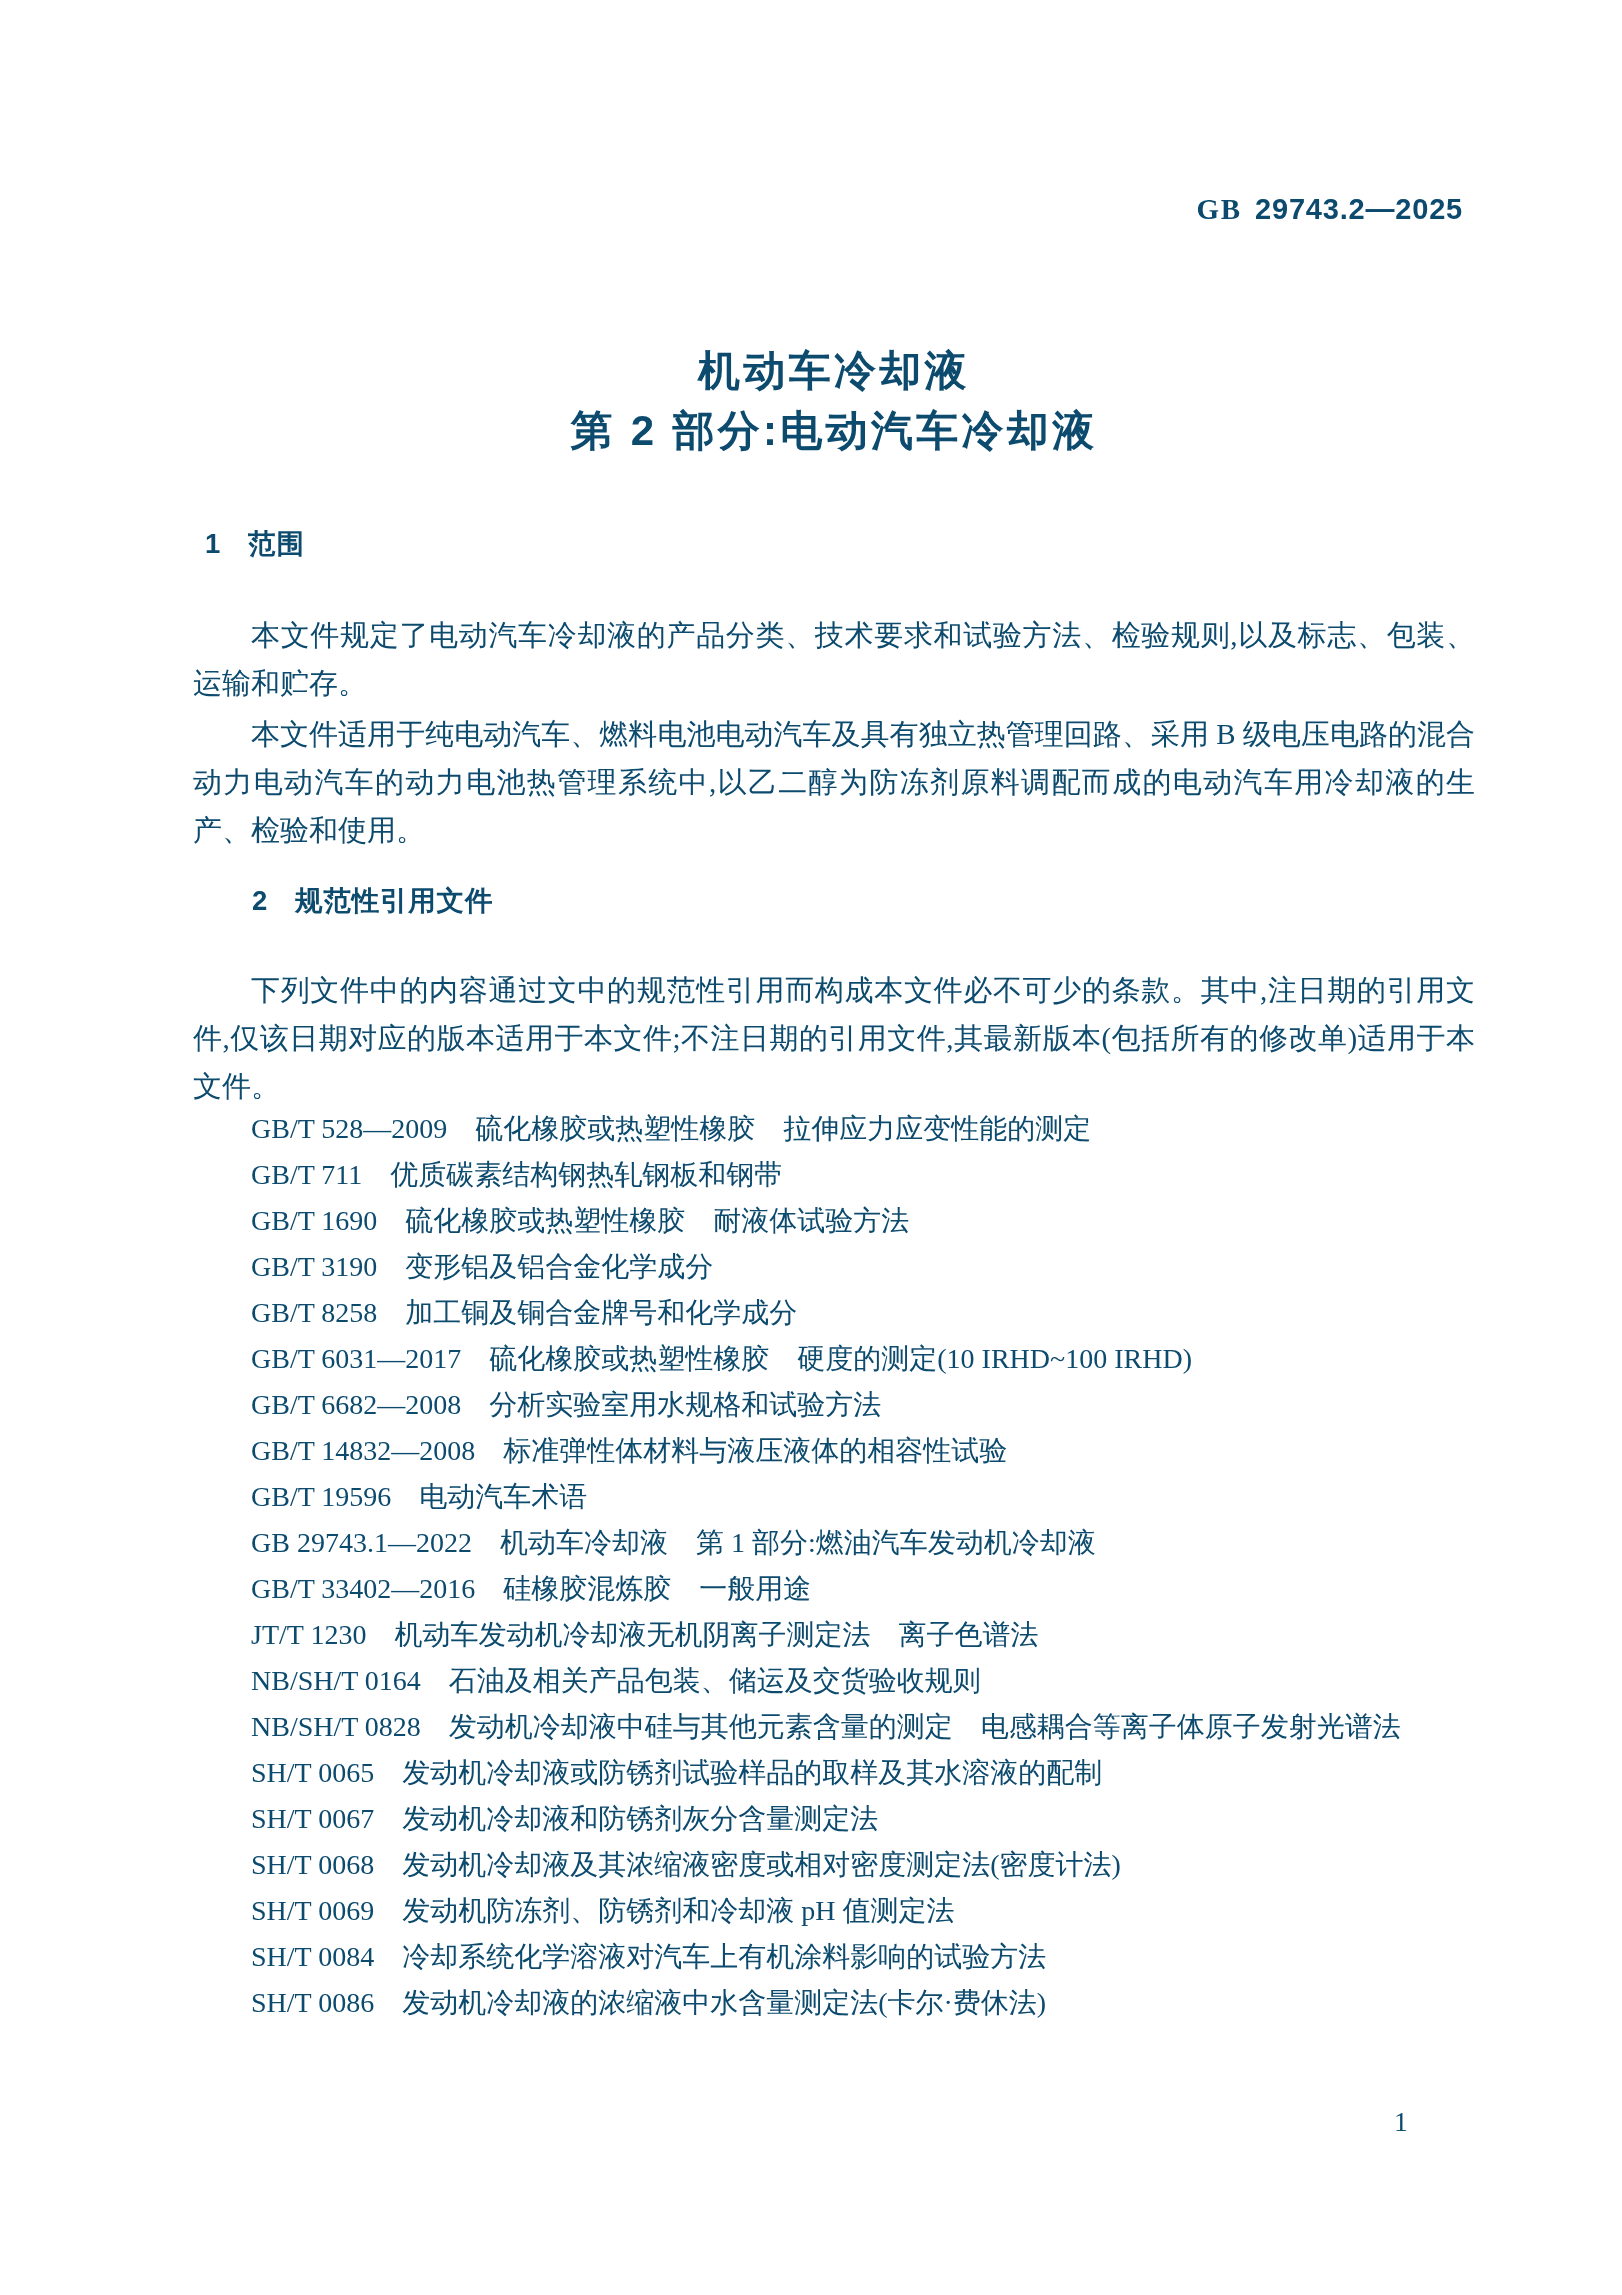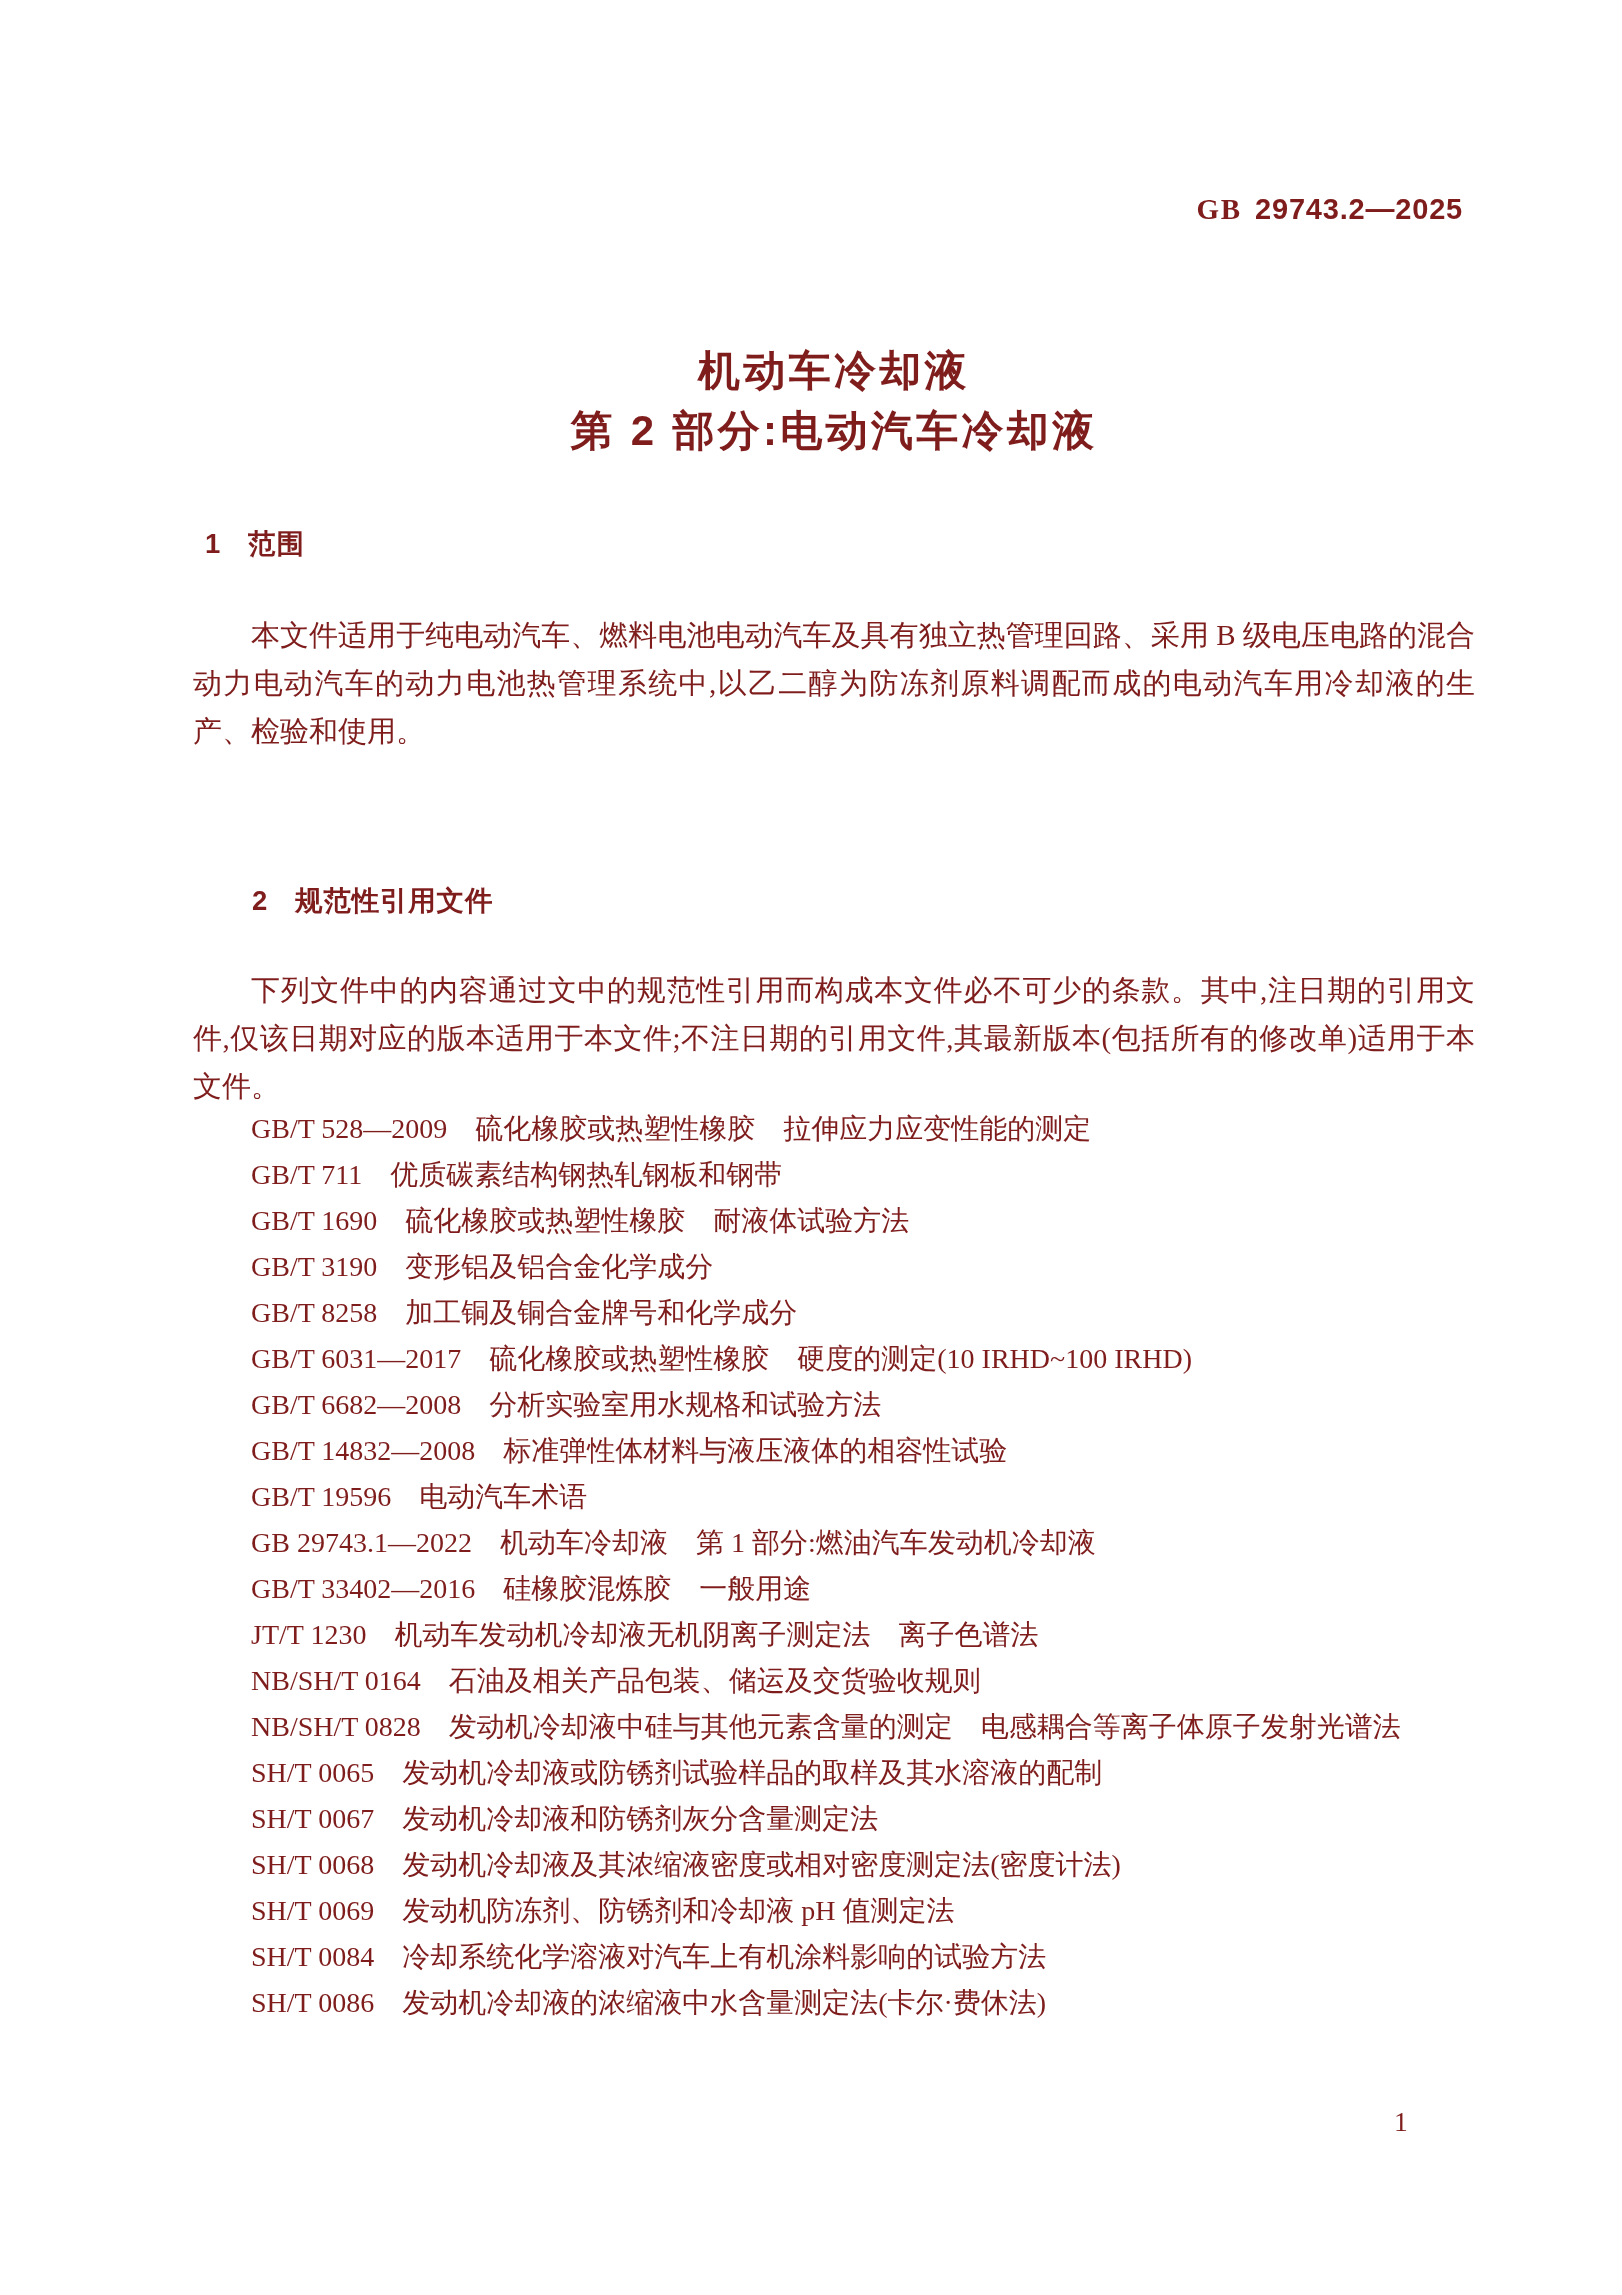--- a/index.html
+++ b/index.html
@@ -1,21 +1,21 @@
 <!DOCTYPE html>
 <html lang="zh" style="font-size:13.3px"><head>
 <meta charset="utf-8">
 <style>
   html,body{margin:0;padding:0;background:#888;}
   .page{
     position:relative;
     width:1623px;height:2295px;
     margin:0 auto;
     background:#ffffff;
-    color:#7f1d1d;
+    color:#0c4a6e;
     overflow:hidden;
     font-family:"Liberation Serif","DejaVu Serif",serif;
   }
   
   .header-code{
     position:absolute;
     top:193px;right:160px;
     font-size:29px;
     white-space:nowrap;
   }
@@ -104,20 +104,21 @@
   <div class="doc-title">
     <div>机动车冷却液</div>
     <div>第 2 部分:电动汽车冷却液</div>
   </div>
 
   <div class="section-heading" id="sec1-heading">
     <span class="sec-num">1</span><span>范围</span>
   </div>
 
   <div class="body-text" id="sec1-body">
+    <p>本文件规定了电动汽车冷却液的产品分类、技术要求和试验方法、检验规则,以及标志、包装、运输和贮存。</p>
     <p>本文件适用于纯电动汽车、燃料电池电动汽车及具有独立热管理回路、采用 B 级电压电路的混合动力电动汽车的动力电池热管理系统中,以乙二醇为防冻剂原料调配而成的电动汽车用冷却液的生产、检验和使用。</p>
   </div>
 
   <div class="section-heading" id="sec2-heading">
     <span class="sec-num">2</span><span>规范性引用文件</span>
   </div>
 
   <div class="body-text" id="sec2-body">
     <p>下列文件中的内容通过文中的规范性引用而构成本文件必不可少的条款。其中,注日期的引用文件,仅该日期对应的版本适用于本文件;不注日期的引用文件,其最新版本(包括所有的修改单)适用于本文件。</p>
   </div>

